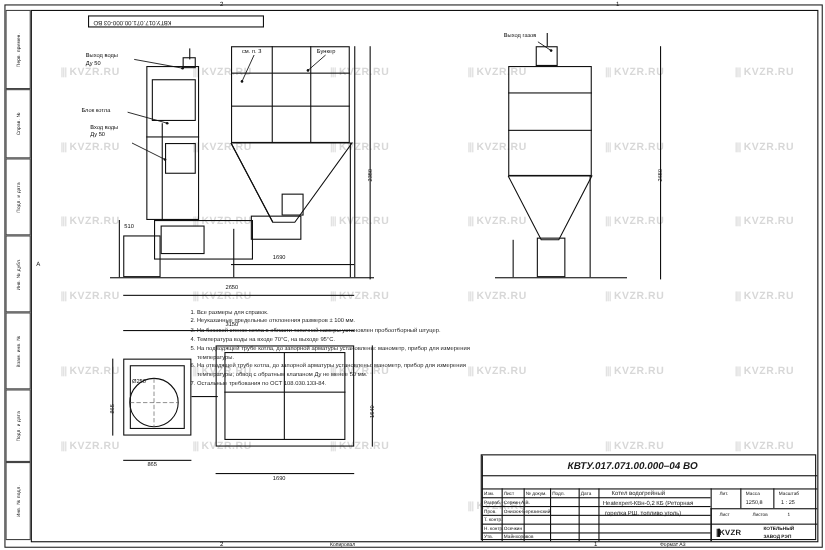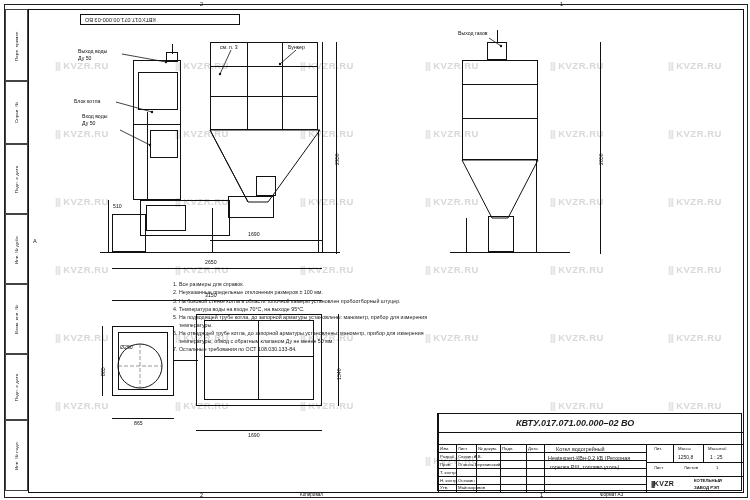--- a/index.html
+++ b/index.html
@@ -300,21 +300,21 @@
     <div class="tb-line hl" style="left:0;top:18px;width:305px;height:1px;"></div>
     <div class="tb-line hl" style="left:0;top:30px;width:305px;height:1px;"></div>
     <div class="tb-line hl" style="left:0;top:38px;width:208px;height:1px;"></div>
     <div class="tb-line hl" style="left:0;top:46px;width:208px;height:1px;"></div>
     <div class="tb-line hl" style="left:0;top:54px;width:208px;height:1px;"></div>
     <div class="tb-line hl" style="left:0;top:62px;width:208px;height:1px;"></div>
     <div class="tb-line hl" style="left:0;top:70px;width:208px;height:1px;"></div>
     <div class="tb-line hl" style="left:208px;top:48px;width:97px;height:1px;"></div>
     <div class="tb-line hl" style="left:208px;top:62px;width:97px;height:1px;"></div>
 
-    <div class="tb-big" style="left:78px;top:4px;">КВТУ.017.071.00.000–02 ВО</div>
+    <div class="tb-big" style="left:78px;top:4px;">КВТУ.017.071.00.000–04 ВО</div>
 
     <div class="tb-c" style="left:118px;top:32px;">Котел водогрейный</div>
     <div class="tb-c" style="left:110px;top:41px;">Heatexpert-КВн-0,2 КБ (Реторная</div>
     <div class="tb-c" style="left:112px;top:50px;">горелка РШ, топливо уголь)</div>
 
     <div class="tb-t" style="left:216px;top:32px;">Лит.</div>
     <div class="tb-t" style="left:240px;top:32px;">Масса</div>
     <div class="tb-t" style="left:270px;top:32px;">Масштаб</div>
     <div class="tb-m" style="left:240px;top:40px;">1250,8</div>
     <div class="tb-m" style="left:272px;top:40px;">1 : 25</div>

